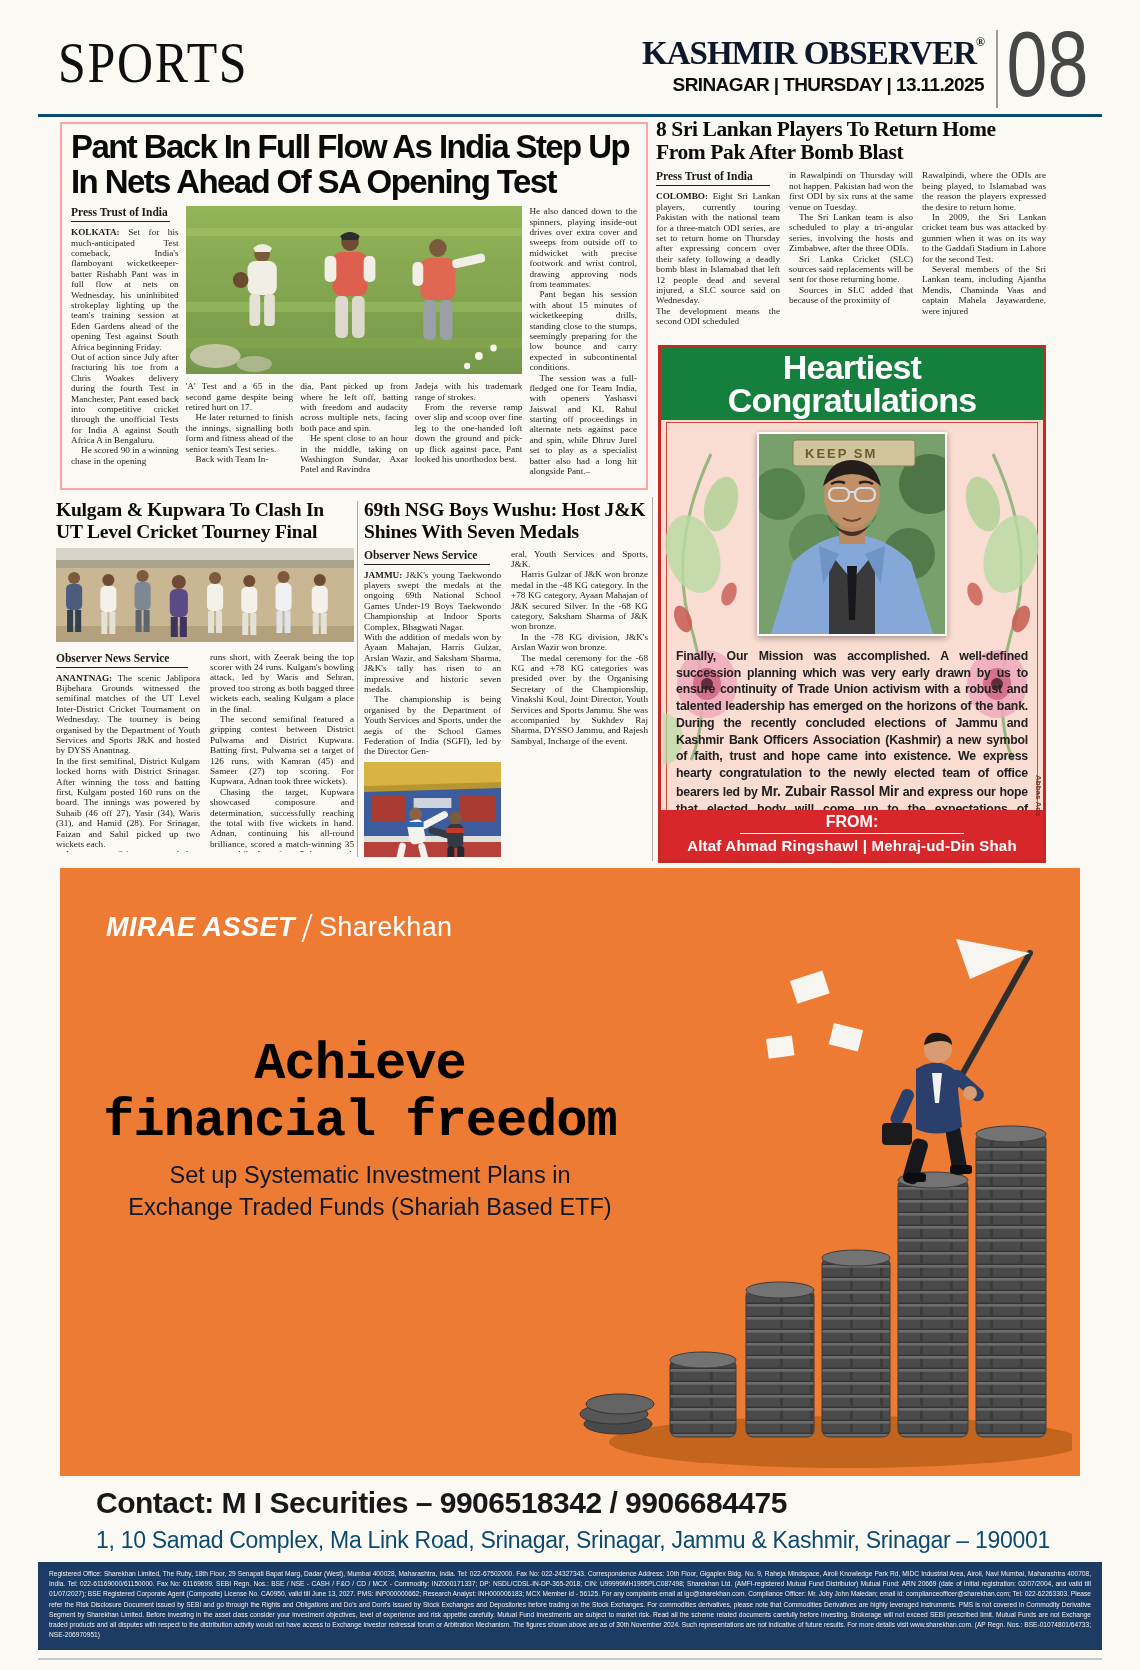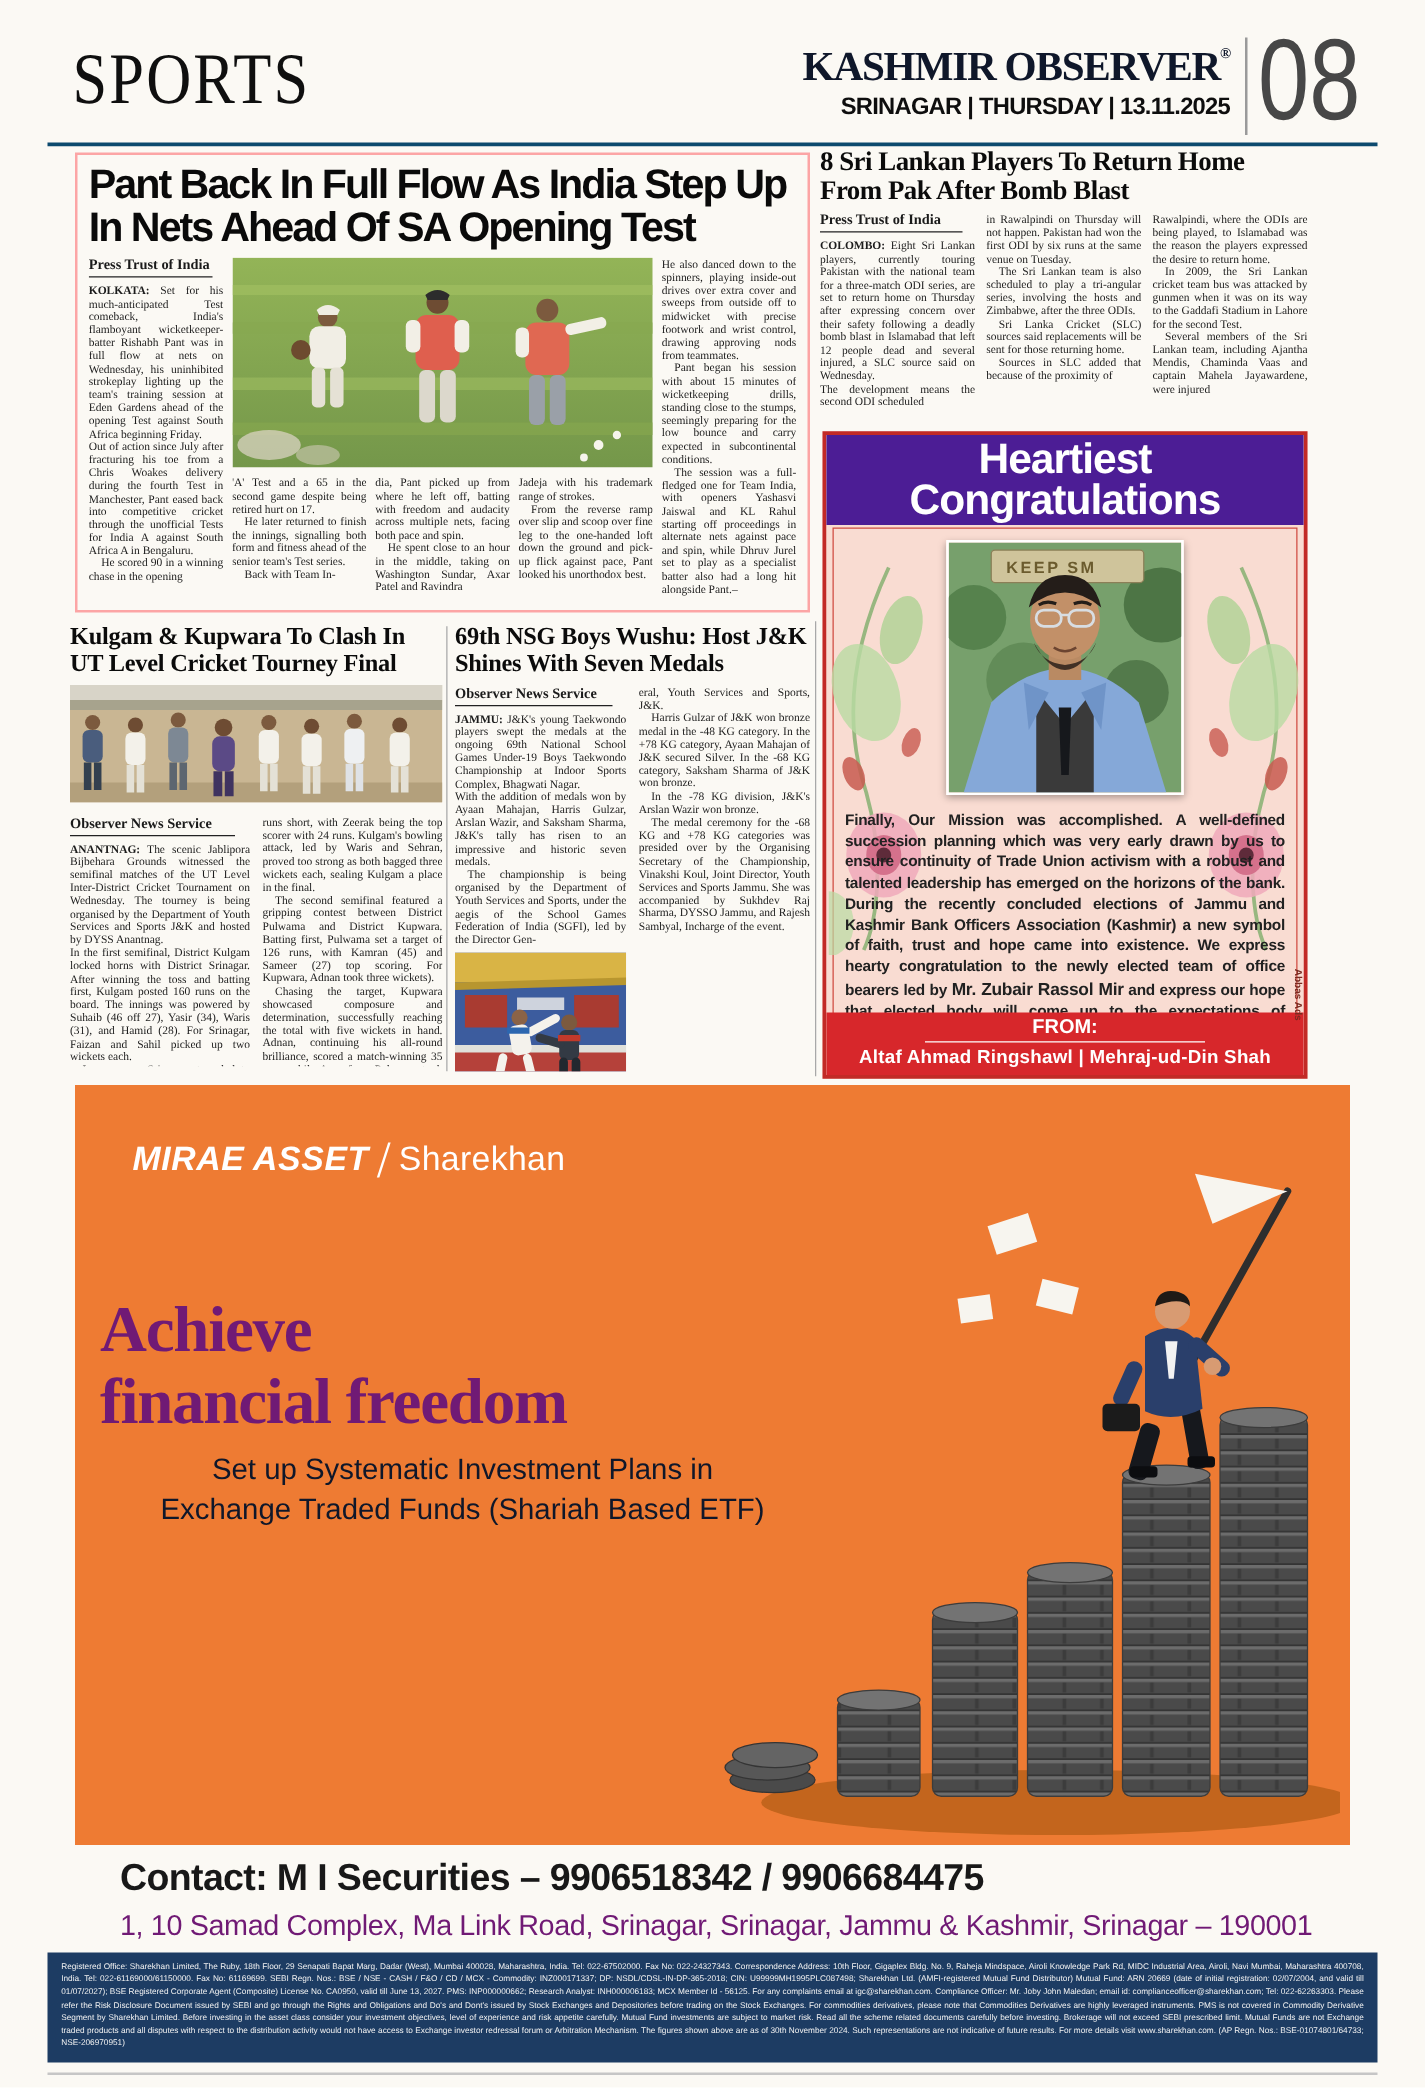--- a/index.html
+++ b/index.html
@@ -44,21 +44,21 @@
   
   .lanka{position:absolute;left:656px;top:118px;width:390px;height:224px;}
   .serif-title{font-weight:bold;font-size:21.5px;line-height:1.08;letter-spacing:-0.4px;color:#0b0b0b;}
   .lanka-grid{display:grid;grid-template-columns:repeat(3,1fr);gap:9px;margin-top:6px;height:166px;overflow:hidden;}
   .lanka-grid > div{overflow:hidden;}
 
   
   .congrats{position:absolute;left:658px;top:345px;width:388px;height:518px;background:#f9dcd2;
             border:3px solid #c22a26;box-sizing:border-box;overflow:hidden;}
   .congrats-inner{position:absolute;left:5px;right:5px;top:74px;bottom:40px;border:1.5px solid #d04a40;pointer-events:none;}
-  .congrats-head{height:72px;background:#4c1d95;color:#fff;display:flex;align-items:center;justify-content:center;
+  .congrats-head{height:72px;background:#15803d;color:#fff;display:flex;align-items:center;justify-content:center;
                  text-align:center;font-family:"Liberation Sans",sans-serif;font-weight:bold;font-size:34px;
                  line-height:.98;letter-spacing:-0.8px;}
   .congrats-photo{position:relative;z-index:2;width:186px;height:200px;margin:12px auto 0;
                   border:2px solid #fff;box-shadow:0 2px 6px rgba(0,0,0,.35);}
   .flower{position:absolute;top:86px;width:96px;height:330px;z-index:1;}
   .flower.left{left:2px;}
   .flower.right{right:2px;transform:scaleX(-1);}
   .congrats-body{position:relative;z-index:2;margin:12px 15px 0;font-family:"Liberation Sans",sans-serif;
                  font-weight:bold;font-size:12.3px;line-height:1.36;letter-spacing:-0.2px;text-align:justify;color:#212121;}
   .congrats-body .seg-bold{font-size:1.13em;}
@@ -88,30 +88,30 @@
   .vrule1{left:357px;top:501px;height:356px;}
   .vrule2{left:652px;top:497px;height:364px;}
 
   
   .mirae{position:absolute;left:60px;top:868px;width:1020px;height:608px;background:#ee7b33;overflow:hidden;}
   .mirae-logo{position:absolute;left:46px;top:44px;color:#fff;font-family:"Liberation Sans",sans-serif;
               font-size:27px;display:flex;align-items:center;}
   .logo-primary{font-weight:bold;font-style:italic;letter-spacing:.5px;}
   .logo-slash{display:inline-block;width:2px;height:28px;background:#fff;transform:skewX(-18deg);margin:0 11px;}
   .logo-secondary{font-weight:normal;letter-spacing:.3px;}
-  .mirae-headline{position:absolute;left:20px;top:168px;width:560px;color:#701a75;
-                  font-family:Liberation Serif, serif;font-weight:bold;font-size:52px;line-height:1.1;letter-spacing:-1px;}
+  .mirae-headline{position:absolute;left:20px;top:168px;width:560px;text-align:center;color:#000000;
+                  font-family:Liberation Mono, monospace;font-weight:bold;font-size:52px;line-height:1.1;letter-spacing:-1px;}
   .mirae-sub{position:absolute;left:40px;top:292px;width:540px;text-align:center;color:#0f172a;
              font-family:"Liberation Sans",sans-serif;font-size:23.5px;line-height:1.35;}
   .mirae-illus{position:absolute;right:8px;bottom:4px;width:520px;height:545px;}
 
   
   .contact{position:absolute;left:96px;top:1486px;}
   .contact-line{font-family:"Liberation Sans",sans-serif;font-weight:bold;font-size:30px;letter-spacing:-0.5px;color:#181818;}
-  .address-line{font-family:"Liberation Sans",sans-serif;font-size:23px;letter-spacing:-0.3px;margin-top:7px;color:#701a75;}
+  .address-line{font-family:"Liberation Sans",sans-serif;font-size:23px;letter-spacing:-0.3px;margin-top:7px;color:#0c4a6e;}
   .fineprint{position:absolute;left:38px;top:1562px;width:1064px;height:88px;background:#1d3c63;color:#f2f2f2;
              box-sizing:border-box;padding:7px 11px;font-family:"Liberation Sans",sans-serif;font-size:6.6px;
              line-height:1.55;text-align:justify;overflow:hidden;}
   .bottom-rule{position:absolute;left:38px;top:1658px;width:1064px;height:2px;background:#c6c6c6;}
 </style>
 </head>
 <body>
 
 <div class="page">
 

